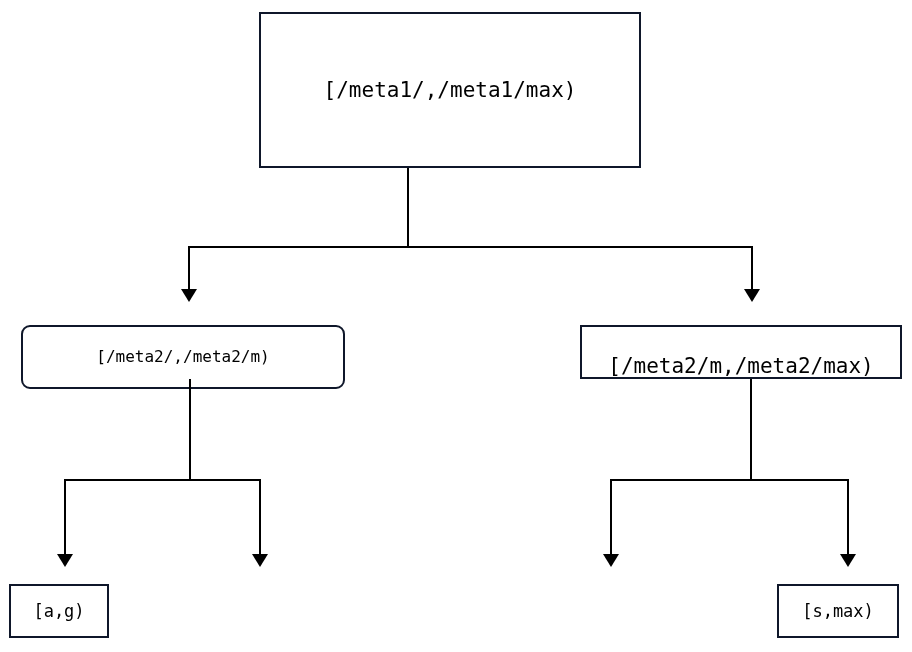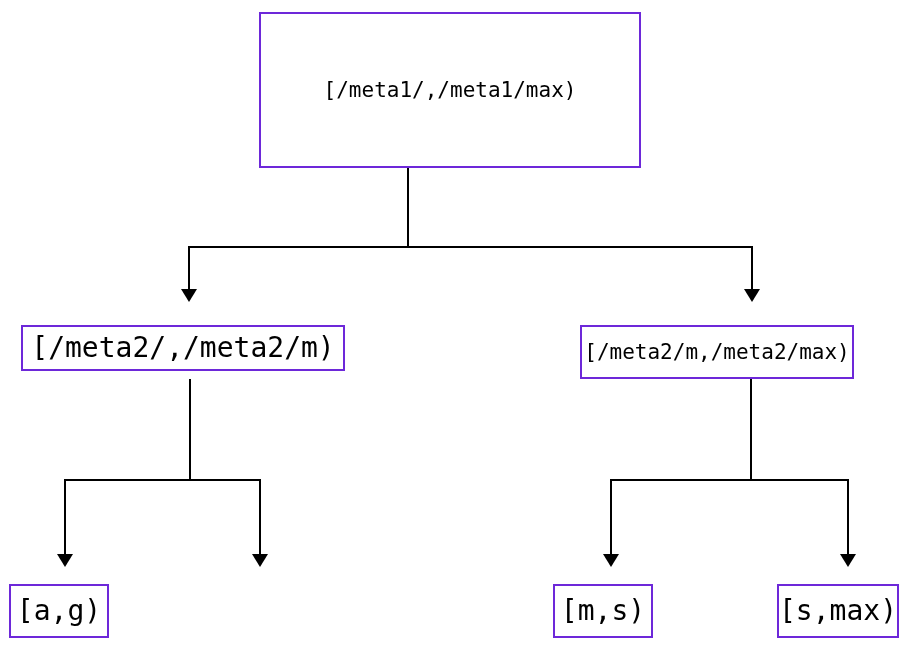--- a/index.html
+++ b/index.html
@@ -11,21 +11,21 @@
     position: relative;
     width: 912px;
     height: 652px;
     background: #ffffff;
     overflow: hidden;
     font-family: "DejaVu Sans Mono", "Liberation Mono", monospace;
   }
   .node {
     position: absolute;
     box-sizing: border-box;
-    border: 2px solid #6d28d9;
+    border: 2px solid #0f172a;
     background: #ffffff;
     display: flex;
     align-items: center;
     justify-content: center;
     color: #000000;
     white-space: nowrap;
     letter-spacing: 0px;
   }
   .node-label {
     display: block;
@@ -35,34 +35,36 @@
     left: 259px;
     top: 12px;
     width: 382px;
     height: 156px;
     font-size: 21px;
   }
   .node.mid-left {
     left: 21px;
     top: 325px;
     width: 324px;
-    height: 46px;
-    font-size: 28px;
+    height: 64px;
+    font-size: 16px;
+    border-radius: 9px;
   }
   .node.mid-right {
     left: 580px;
     top: 325px;
-    width: 274px;
+    width: 322px;
     height: 54px;
     font-size: 21px;
+    align-items: flex-end;
   }
   .node.leaf {
     height: 54px;
     top: 584px;
-    font-size: 28px;
+    font-size: 17px;
   }
   .node.leaf-ag    { left: 9px;   width: 100px; }
   .node.leaf-gm    { left: 205px; width: 100px; }
   .node.leaf-ms    { left: 553px; width: 100px; }
   .node.leaf-smax  { left: 777px; width: 122px; text-align: center; }
 
   
   .vline {
     position: absolute;
     width: 2px;
@@ -115,20 +117,17 @@
   <div class="vline" style="left:750px; top:379px; height:101px;"></div>
   <div class="hline" style="left:610px; top:479px; width:239px;"></div>
   <div class="vline" style="left:610px; top:479px; height:76px;"></div>
   <div class="arrowhead" style="left:603px; top:554px;"></div>
   <div class="vline" style="left:847px; top:479px; height:76px;"></div>
   <div class="arrowhead" style="left:840px; top:554px;"></div>
 
   <div class="node leaf leaf-ag">
     <span class="node-label">[a,g)</span>
   </div>
-  <div class="node leaf leaf-ms">
-    <span class="node-label">[m,s)</span>
-  </div>
   <div class="node leaf leaf-smax">
     <span class="node-label">[s,max)</span>
   </div>
 
 </div>
 
 </body></html>

